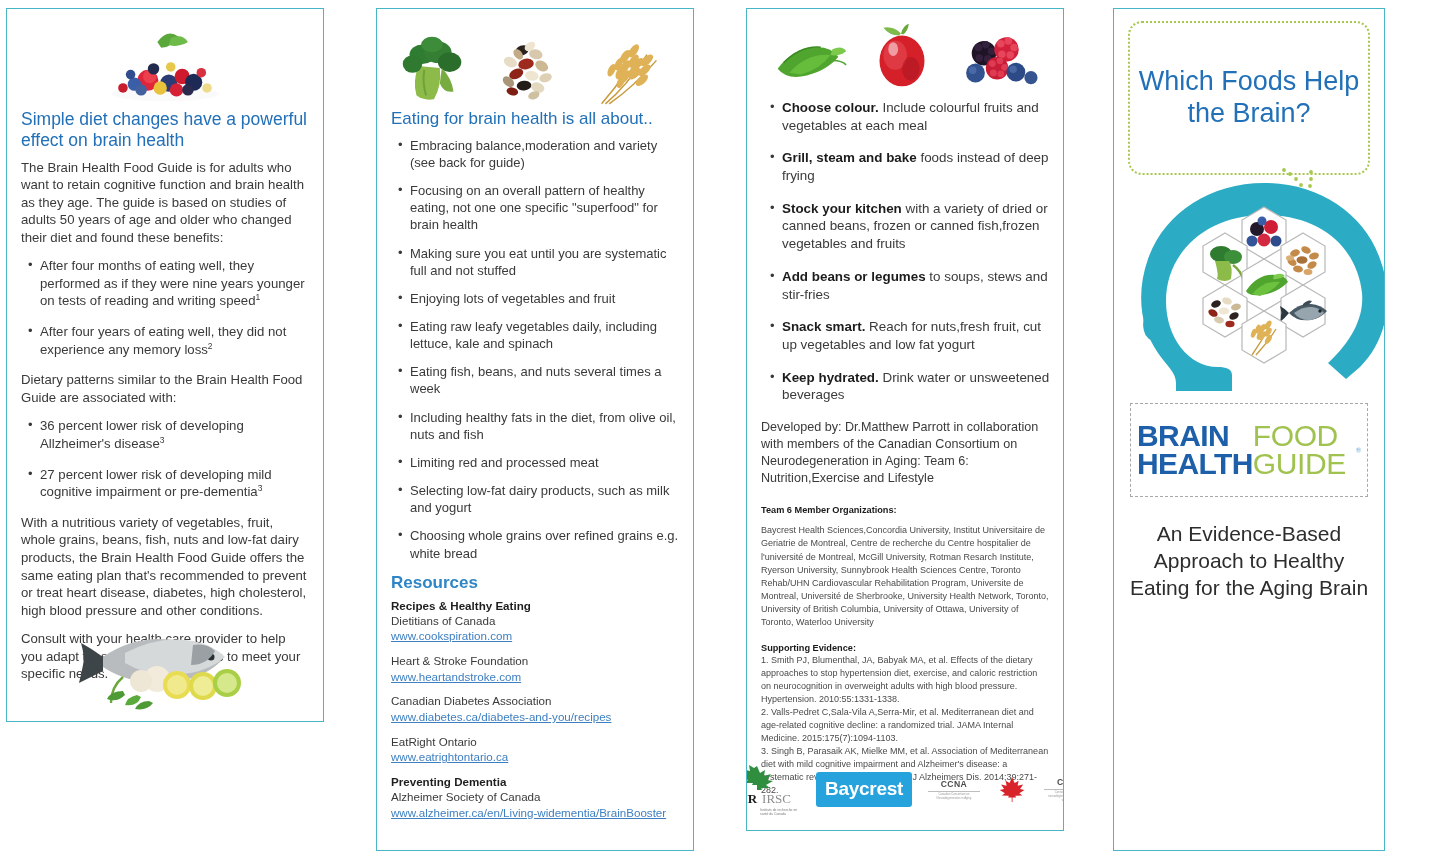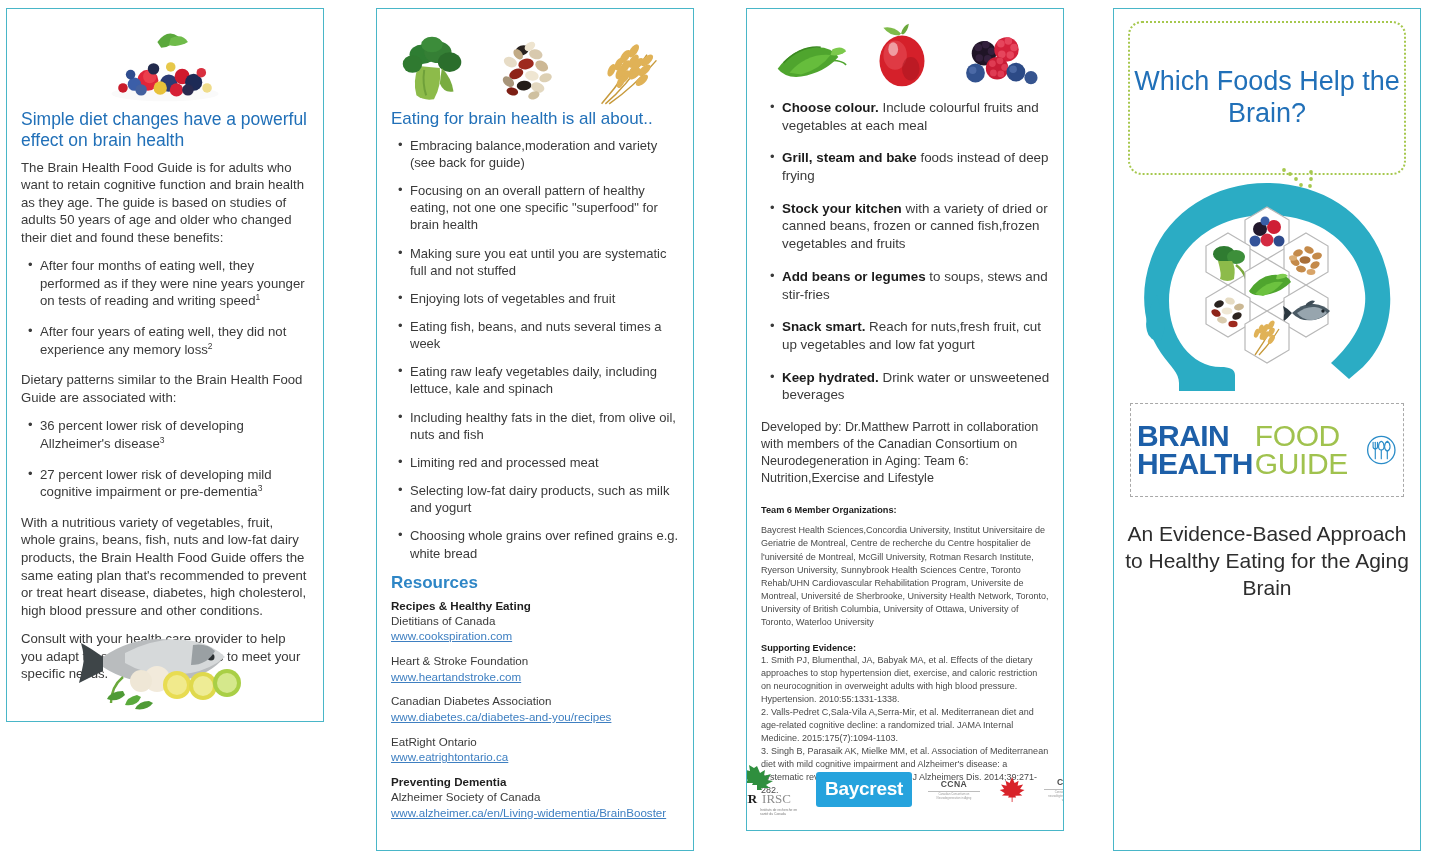--- a/index.html
+++ b/index.html
@@ -24,21 +24,21 @@
   .panel {
     position: relative;
     box-sizing: border-box;
     border: 1.3px solid #49b6c8;
     background: #ffffff;
     overflow: hidden;
   }
   #panel-1 { position:absolute; left: 6px;   top: 8px; width: 318px; height: 714px; }
   #panel-2 { position:absolute; left: 376px; top: 8px; width: 318px; height: 843px; }
   #panel-3 { position:absolute; left: 746px; top: 8px; width: 318px; height: 823px; }
-  #panel-4 { position:absolute; left: 1113px;top: 8px; width: 308px; height: 843px; }
+  #panel-4 { position:absolute; left: 1113px;top: 8px; width: 272px; height: 843px; }
 
   
   .photo-strip {
     display: flex;
     align-items: flex-end;
     justify-content: center;
     gap: 6px;
     height: 96px;
     padding-top: 4px;
   }
@@ -347,22 +347,22 @@
       </svg>
     </div>
 
     <h1 class="head-blue small">Eating for brain health is all about..</h1>
 
     <ul class="bullets">
       <li>Embracing balance,moderation and variety (see back for guide)</li>
       <li>Focusing on an overall pattern of healthy eating, not one one specific "superfood" for brain health</li>
       <li>Making sure you eat until you are systematic full and not stuffed</li>
       <li>Enjoying lots of vegetables and fruit</li>
+      <li>Eating raw leafy vegetables daily, including lettuce, kale and spinach</li>
       <li>Eating fish, beans, and nuts several times a week</li>
-      <li>Eating raw leafy vegetables daily, including lettuce, kale and spinach</li>
       <li>Including healthy fats in the diet, from olive oil, nuts and fish</li>
       <li>Limiting red and processed meat</li>
       <li>Selecting low-fat dairy products, such as milk and yogurt</li>
       <li>Choosing whole grains over refined grains e.g. white bread</li>
     </ul>
 
     <h2 class="res-head">Resources</h2>
 
     <div class="res-block">
       <div class="res-title">Recipes &amp; Healthy Eating</div>

